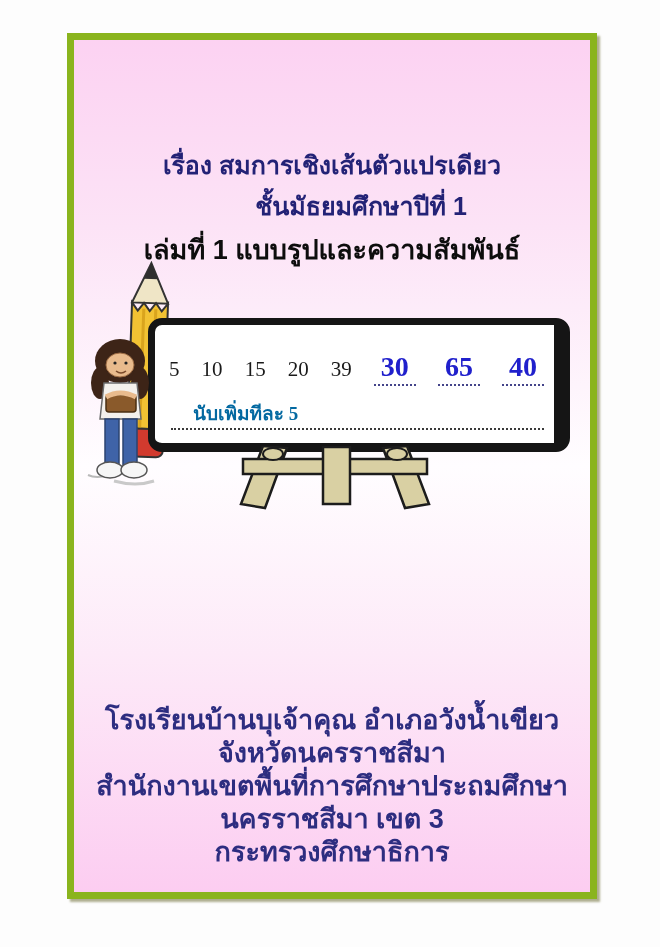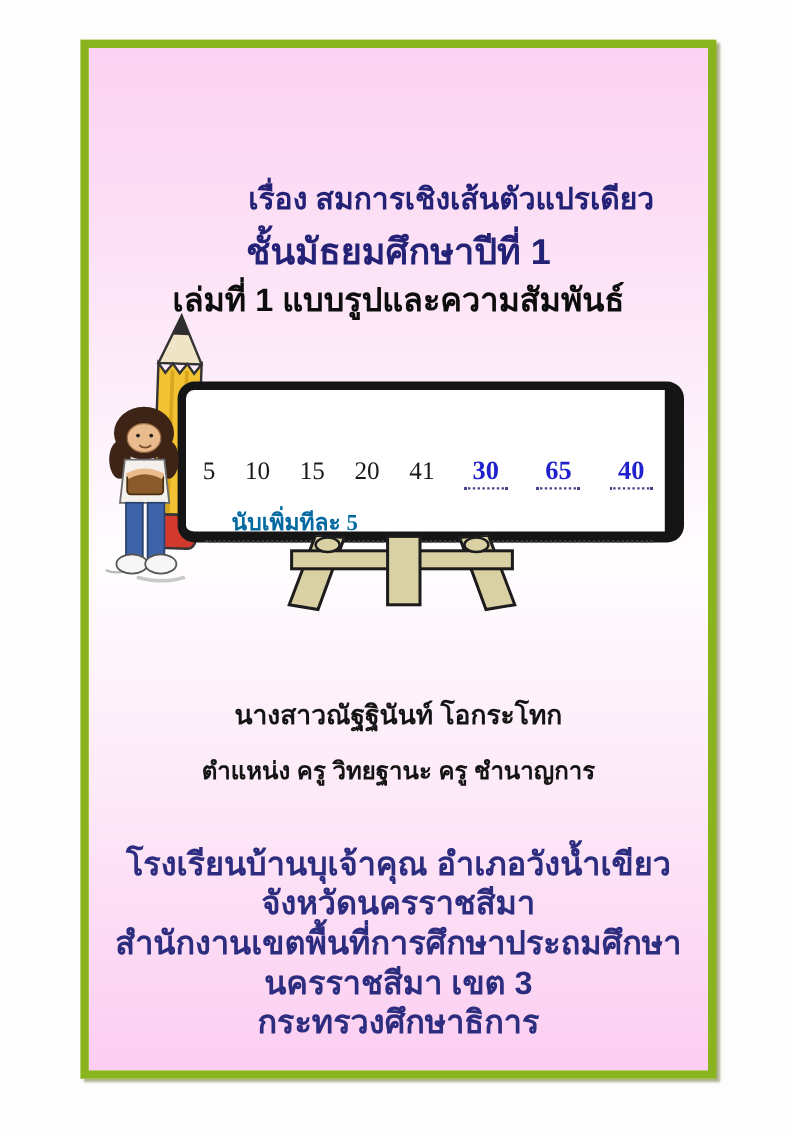--- a/index.html
+++ b/index.html
@@ -9,37 +9,37 @@
     font-family:"Liberation Sans","DejaVu Sans",sans-serif;
   }
   .cover{
     position:absolute;left:67px;top:33px;width:530px;height:866px;
     box-sizing:border-box;border:7px solid #8ab41e;
     background:linear-gradient(180deg,#fcd2f2 0%,#fce3f6 22%,#fffdff 50%,#fdeaf8 72%,#fccdf1 100%);
     box-shadow:3px 3px 2px rgba(110,110,55,.55);
   }
   .ttl{position:absolute;left:0;width:100%;text-align:center;font-weight:bold;}
   .title1{top:46px;font-size:30px;color:#232276;letter-spacing:.5px;}
-  .title2{top:105px;font-size:25px;color:#232276;padding-left:44px;}
-  .title3{top:146px;font-size:30px;color:#232276;}
+  .title2{top:105px;font-size:25px;color:#232276;}
+  .title3{top:146px;font-size:25px;color:#232276;margin-left:29px;}
   .title4{top:188px;font-size:27px;color:#0d0d0d;}
 
   .scene{position:absolute;left:0;top:225px;width:516px;height:300px;}
   .board{
     position:absolute;left:74px;top:53px;width:422px;height:134px;
     box-sizing:border-box;background:#fff;
     border:7px solid #151515;border-right-width:16px;border-bottom-width:9px;
     border-radius:14px;
     padding:26px 10px 0 14px;
   }
   .numrow{display:flex;justify-content:space-between;align-items:baseline;
     font-family:"Liberation Serif","DejaVu Serif",serif;font-size:21px;color:#1a1a1a;}
   .numrow .ans{
-    color:#2020cc;font-weight:bold;font-size:22px;
-    border-bottom:2px dotted #44448a;padding:0 7px 1px 7px;margin-top:28px;
+    color:#2020cc;font-weight:bold;font-size:28px;
+    border-bottom:2px dotted #44448a;padding:0 7px 1px 7px;
   }
   .relrow{display:flex;align-items:baseline;margin-top:12px;
     font-family:"Liberation Serif","DejaVu Serif",serif;font-size:19px;color:#1a1a1a;}
   .rel-label{white-space:nowrap;}
   .leader{flex:1;border-bottom:2px dotted #3a3a3a;margin-left:2px;display:flex;}
   .rel-ans{color:#0369a1;font-weight:bold;font-size:19px;padding-left:22px;white-space:nowrap;font-family:Liberation Serif, serif;}
   .illus{position:absolute;}
   .author{position:absolute;left:0;top:538px;width:100%;text-align:center;color:#141414;}
   .author .name{font-size:22px;font-weight:bold;margin:0 0 13px 0;}
   .author .pos{font-size:20px;font-weight:bold;margin:0;}
@@ -68,21 +68,21 @@
         <rect x="22" y="168" width="36" height="28" rx="7" fill="#d23a2e" stroke="#333" stroke-width="2"></rect>
       </g>
     </svg>
 
     <div class="board">
       <div class="numrow">
         <span>5</span>
         <span>10</span>
         <span>15</span>
         <span>20</span>
-        <span>41</span>
+        <span>39</span>
         <span class="ans">30</span>
         <span class="ans">65</span>
         <span class="ans">40</span>
       </div>
       <div class="relrow">
         <span class="leader">
           <span class="rel-ans">นับเพิ่มทีละ  5</span>
         </span>
       </div>
     </div>
@@ -109,24 +109,20 @@
     <svg class="illus" style="left:161px;top:181px;" width="200" height="70" viewBox="0 0 200 70">
       <polygon points="28,0 52,2 30,62 6,58" fill="#d9d0a3" stroke="#1c1c1c" stroke-width="2.5"></polygon>
       <polygon points="172,0 148,2 170,62 194,58" fill="#d9d0a3" stroke="#1c1c1c" stroke-width="2.5"></polygon>
       <rect x="8" y="13" width="184" height="15" fill="#d9d0a3" stroke="#1c1c1c" stroke-width="2.5"></rect>
       <rect x="88" y="1" width="27" height="57" fill="#d9d0a3" stroke="#1c1c1c" stroke-width="2.5"></rect>
       <ellipse cx="38" cy="8" rx="10" ry="6" fill="#d9d0a3" stroke="#1c1c1c" stroke-width="2"></ellipse>
       <ellipse cx="162" cy="8" rx="10" ry="6" fill="#d9d0a3" stroke="#1c1c1c" stroke-width="2"></ellipse>
     </svg>
   </div>
 
-  <div class="author">
-    <p class="name">นางสาวณัฐฐินันท์  โอกระโทก</p>
-    <p class="pos">ตำแหน่ง   ครู วิทยฐานะ ครู ชำนาญการ</p>
-  </div>
 
   <div class="footer">
     <div>โรงเรียนบ้านบุเจ้าคุณ อำเภอวังน้ำเขียว  จังหวัดนครราชสีมา</div>
     <div>สำนักงานเขตพื้นที่การศึกษาประถมศึกษานครราชสีมา เขต 3</div>
     <div>กระทรวงศึกษาธิการ</div>
   </div>
 
 </div>
 
 </body></html>

